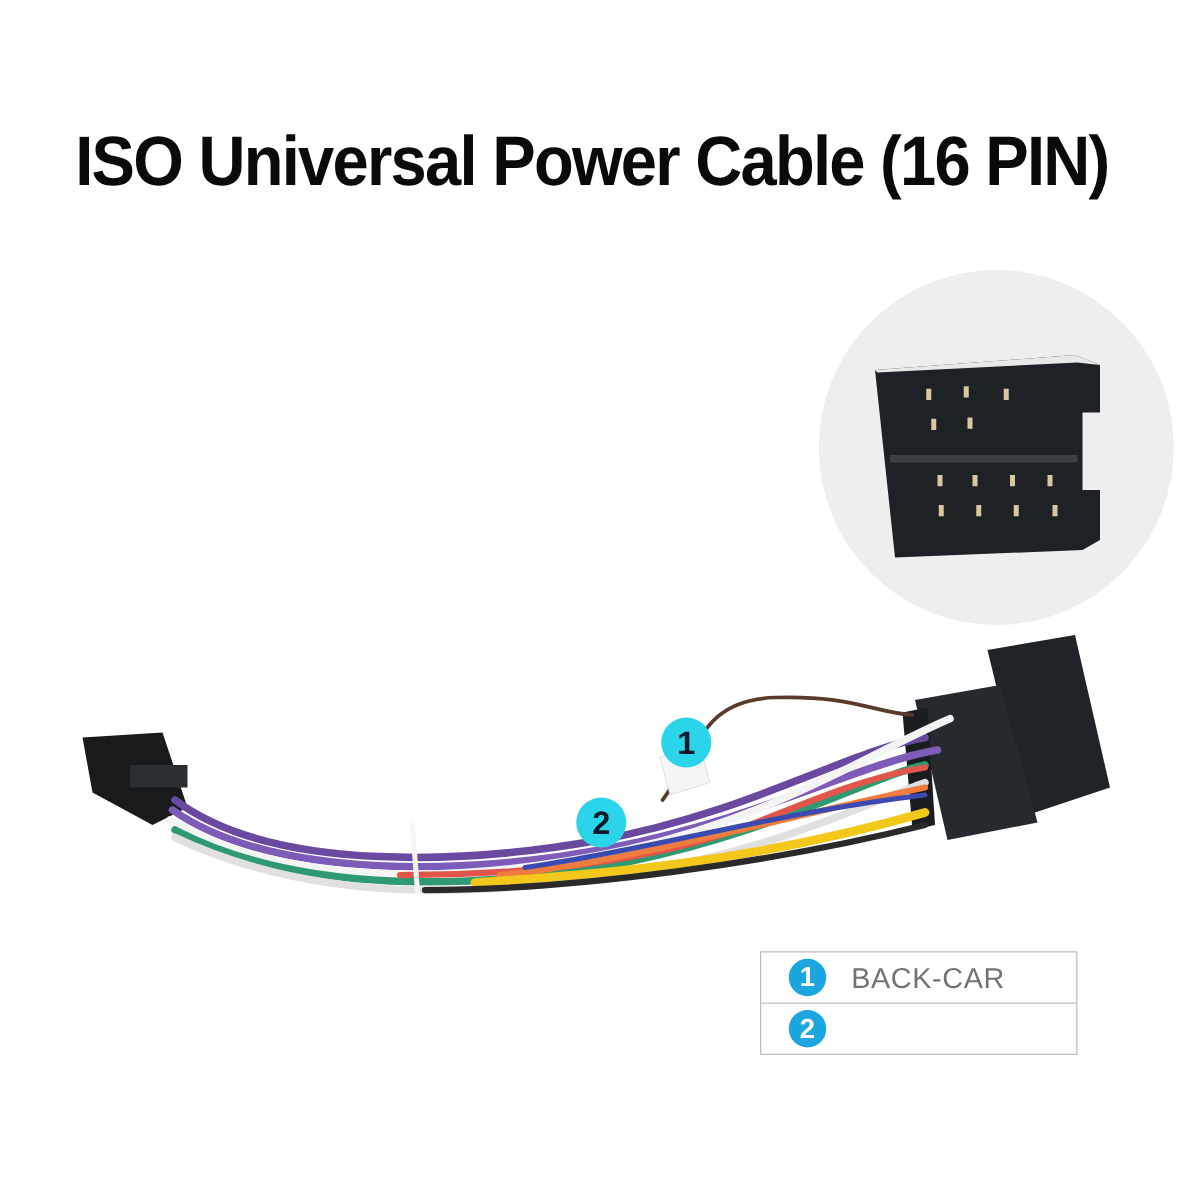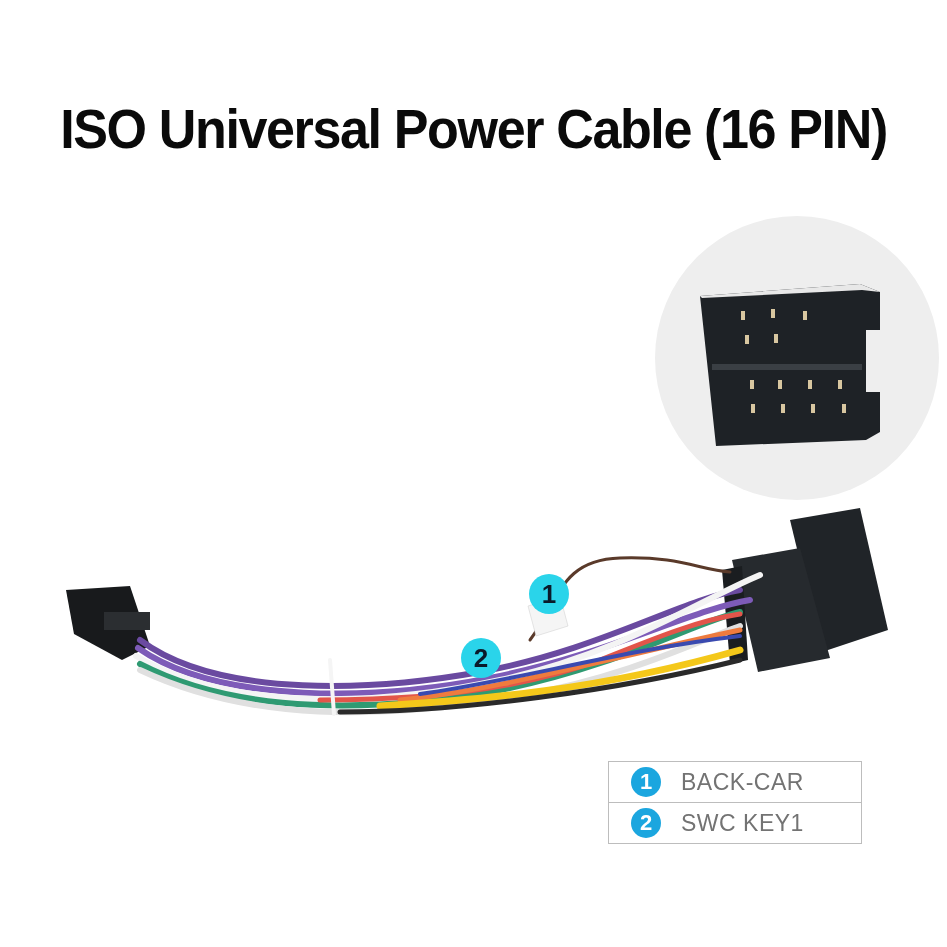--- a/index.html
+++ b/index.html
@@ -76,15 +76,14 @@
 <div class="callout" style="left:529px; top:574px;">1</div>
 <div class="callout" style="left:461px; top:638px;">2</div>
 
 <div class="legend">
   <div class="legend-row">
     <div class="legend-badge">1</div>
     <div class="legend-label">BACK-CAR</div>
   </div>
   <div class="legend-row">
     <div class="legend-badge">2</div>
-    <div class="legend-label">SWC KEY1</div>
   </div>
 </div>
 
 </body></html>

